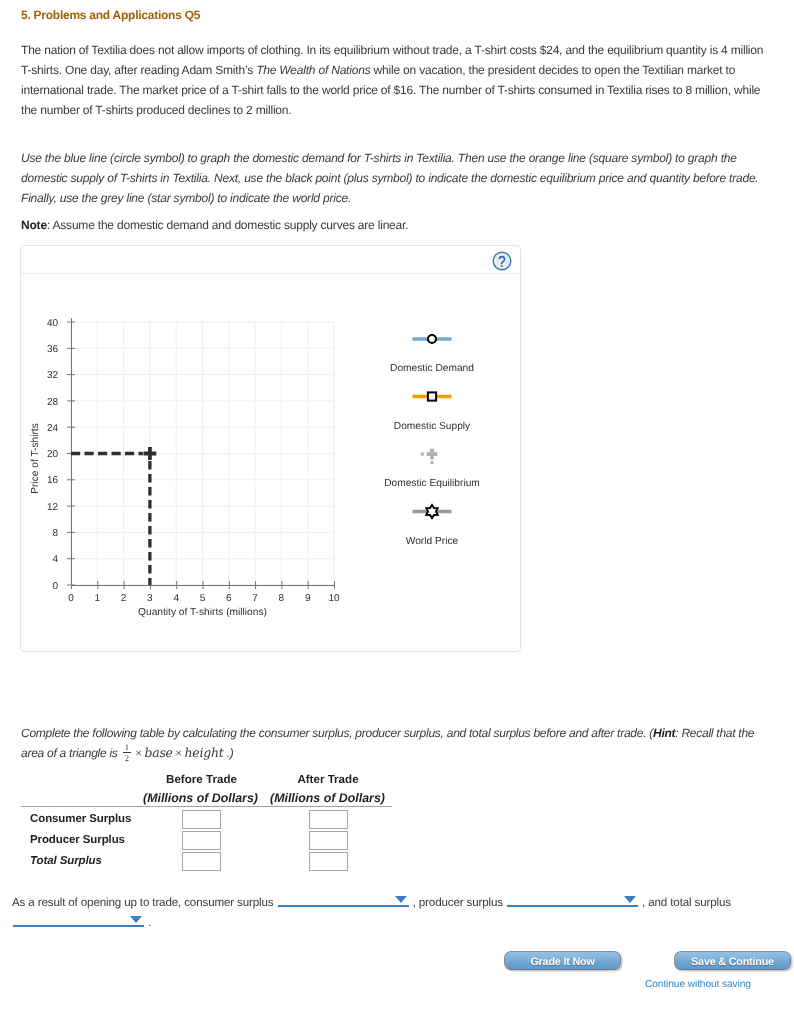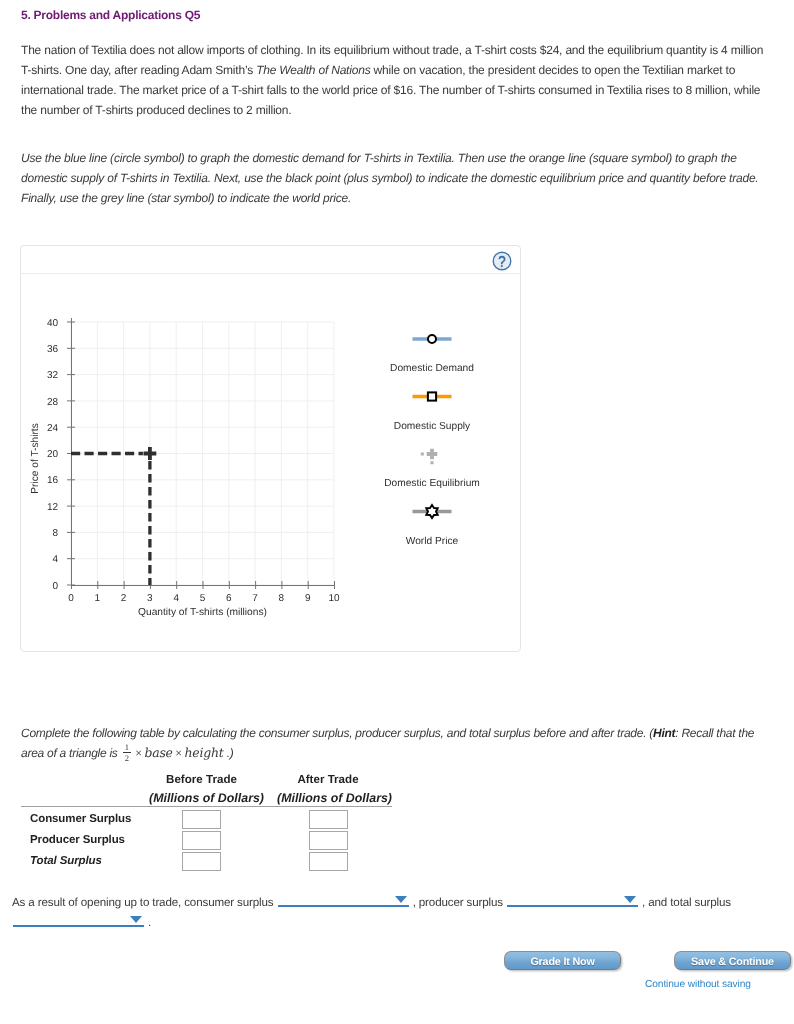--- a/index.html
+++ b/index.html
@@ -2,21 +2,21 @@
 <html><head>
 <meta charset="utf-8">
 <style>
   html,body{margin:0;padding:0;}
   body{width:794px;height:1024px;background:#ffffff;
        font-family:"Liberation Sans",sans-serif;color:#2b2b2b;overflow:hidden;
        -webkit-font-smoothing:antialiased;text-rendering:geometricPrecision;}
   .page{position:relative;width:794px;height:1024px;}
 
   
-  .q-title{position:absolute;left:21px;top:8px;font-size:12px;letter-spacing:-0.25px;font-weight:bold;color:#701a75;}
+  .q-title{position:absolute;left:21px;top:8px;font-size:12px;letter-spacing:-0.25px;font-weight:bold;color:#a16207;}
   .para{position:absolute;left:21px;width:745px;font-size:12px;letter-spacing:-0.2px;line-height:20px;color:#3a3a3a;}
   #p1{top:40px;}
   #p2{top:148px;font-style:italic;}
   #p3{top:215px;}
   #p3 b{font-weight:bold;color:#231f20;}
 
   
   .panel{position:absolute;left:20px;top:245px;width:501px;height:407px;
          border:1px solid #e4e4e4;border-radius:4px;box-sizing:border-box;background:#fff;}
   .panel-head{position:relative;height:27px;border-bottom:1px solid #ececec;}
@@ -33,21 +33,21 @@
              padding:0 2.5px;color:#3a3a3a;}
   .frac{display:inline-block;vertical-align:-0.26em;text-align:center;font-family:"Liberation Serif",serif;
         font-style:normal;line-height:1;margin:0 2px;width:8px;}
   .frac .n{display:block;font-size:8.5px;line-height:8.5px;padding-bottom:0.5px;}
   .frac .d{display:block;font-size:8.5px;line-height:9px;border-top:1px solid #3a3a3a;padding-top:0.5px;}
 
   .stable{position:absolute;left:0;top:0;width:794px;height:1024px;pointer-events:none;}
   .sth{position:absolute;font-size:11.6px;letter-spacing:0;font-weight:bold;color:#231f20;
        text-align:center;white-space:nowrap;}
   .sths{position:absolute;font-size:12.4px;letter-spacing:0;font-weight:bold;font-style:italic;
-        color:#231f20;text-align:right;white-space:nowrap;}
+        color:#231f20;text-align:left;white-space:nowrap;}
   .srule{position:absolute;left:21px;top:806px;width:371px;height:1px;background:#a2a2a2;}
   .srlab{position:absolute;font-size:11.5px;letter-spacing:-0.1px;font-weight:bold;color:#231f20;
          white-space:nowrap;left:30px;}
   .txtbox{position:absolute;width:39px;height:19px;border:1px solid #a7a7a7;background:#fff;
           box-sizing:border-box;pointer-events:auto;}
 
   
   .result{position:absolute;left:12px;top:893px;width:752px;font-size:11.6px;letter-spacing:-0.14px;
           line-height:20px;color:#3a3a3a;}
   .dd{display:inline-block;position:relative;width:132px;height:13px;vertical-align:-1px;margin:0 0 0 1px;}
@@ -70,20 +70,21 @@
 </style>
 </head>
 <body>
 
 <div class="page">
 
   <div class="q-title">5. Problems and Applications Q5</div>
 
   <div class="para" id="p1">The nation of Textilia does not allow imports of clothing. In its equilibrium without trade, a T-shirt costs $24, and the equilibrium quantity is 4 million T-shirts. One day, after reading Adam Smith’s <i>The Wealth of Nations</i> while on vacation, the president decides to open the Textilian market to international trade. The market price of a T-shirt falls to the world price of $16. The number of T-shirts consumed in Textilia rises to 8 million, while the number of T-shirts produced declines to 2 million.</div>
   <div class="para" id="p2">Use the blue line (circle symbol) to graph the domestic demand for T-shirts in Textilia. Then use the orange line (square symbol) to graph the domestic supply of T-shirts in Textilia. Next, use the black point (plus symbol) to indicate the domestic equilibrium price and quantity before trade. Finally, use the grey line (star symbol) to indicate the world price.</div>
+  <div class="para" id="p3"><b>Note</b>: Assume the domestic demand and domestic supply curves are linear.</div>
 
   <div class="panel">
     <div class="panel-head">
       <div class="help-btn">
         <svg width="20" height="20" viewBox="0 0 20 20">
           <circle cx="10" cy="10" r="8.8" fill="#e5ecf3" stroke="#4377ab" stroke-width="1.4"></circle>
           <path d="M 6.55 8.15 a 3.45 3.45 0 0 1 6.9 0.2 c 0 1.8 -1.35 2.45 -2.1 3.15
                    c -0.6 0.55 -0.72 1.0 -0.72 1.85 h -1.72 c 0 -1.45 0.25 -2.05 1.05 -2.78
                    c 0.88 -0.78 1.78 -1.2 1.78 -2.2 a 1.78 1.78 0 0 0 -3.5 -0.35 z" fill="#3e72a6"></path>
           <circle cx="9.75" cy="15.1" r="1.05" fill="#3e72a6"></circle>

